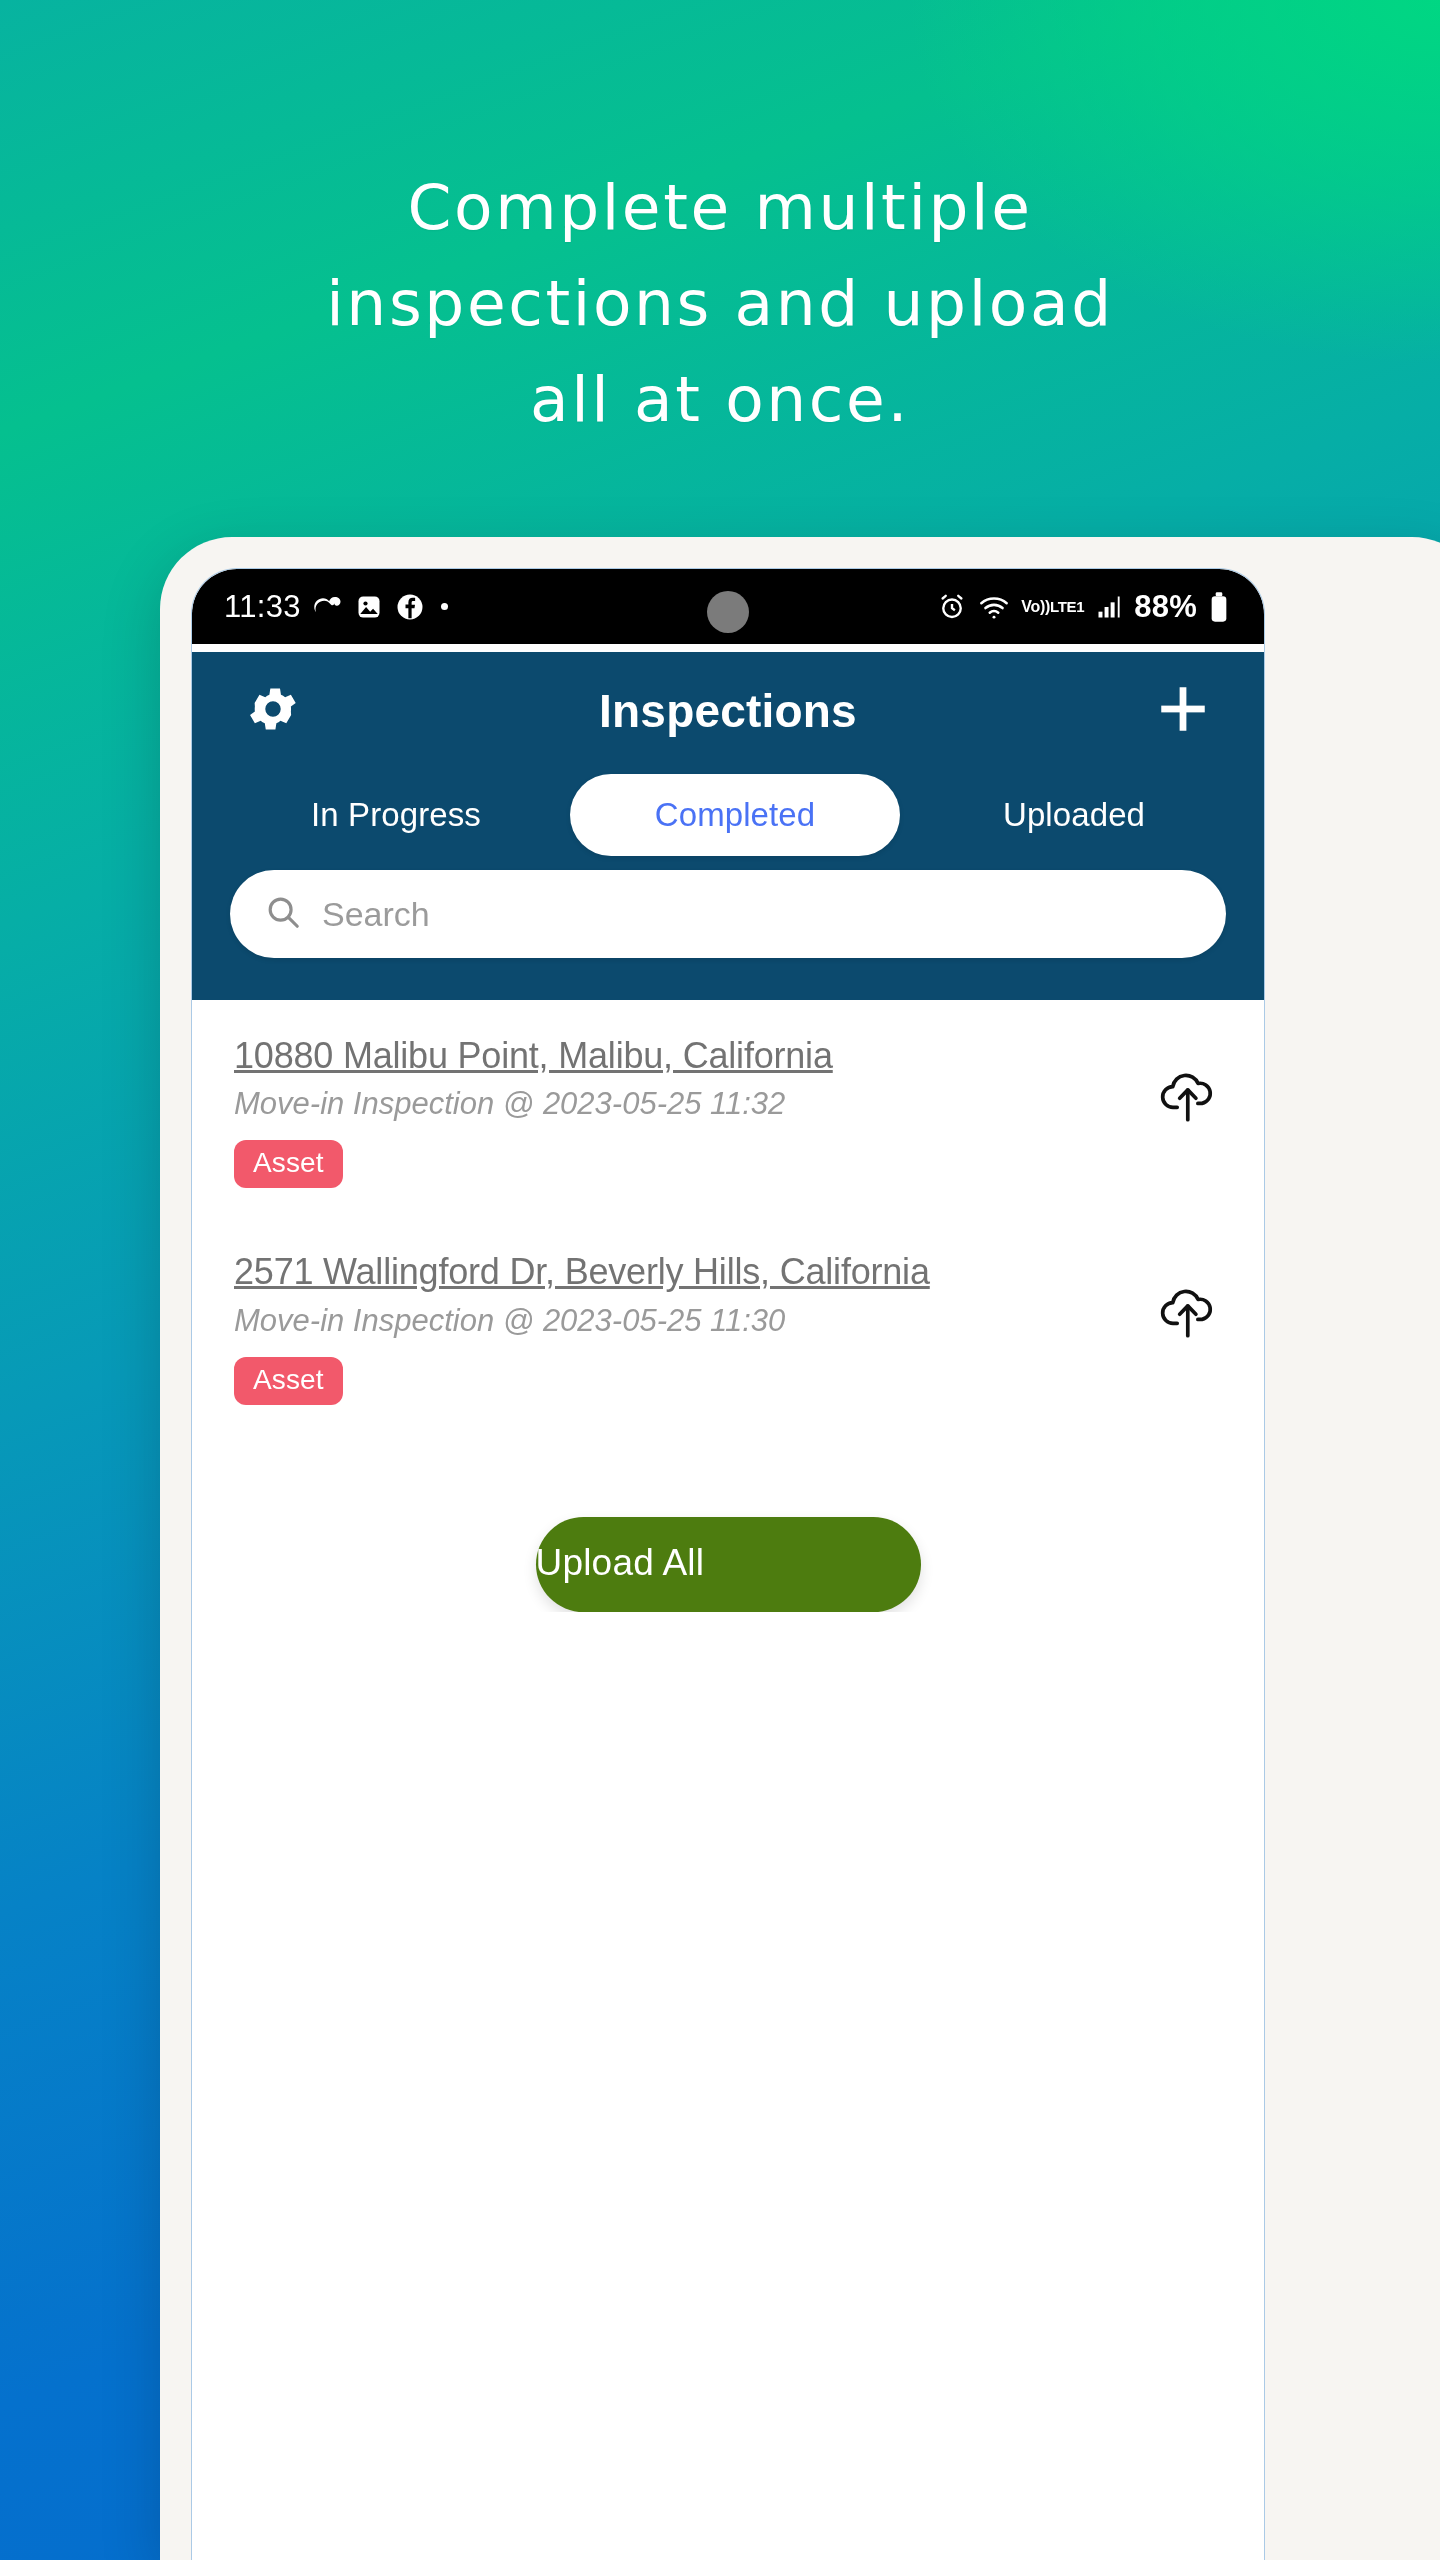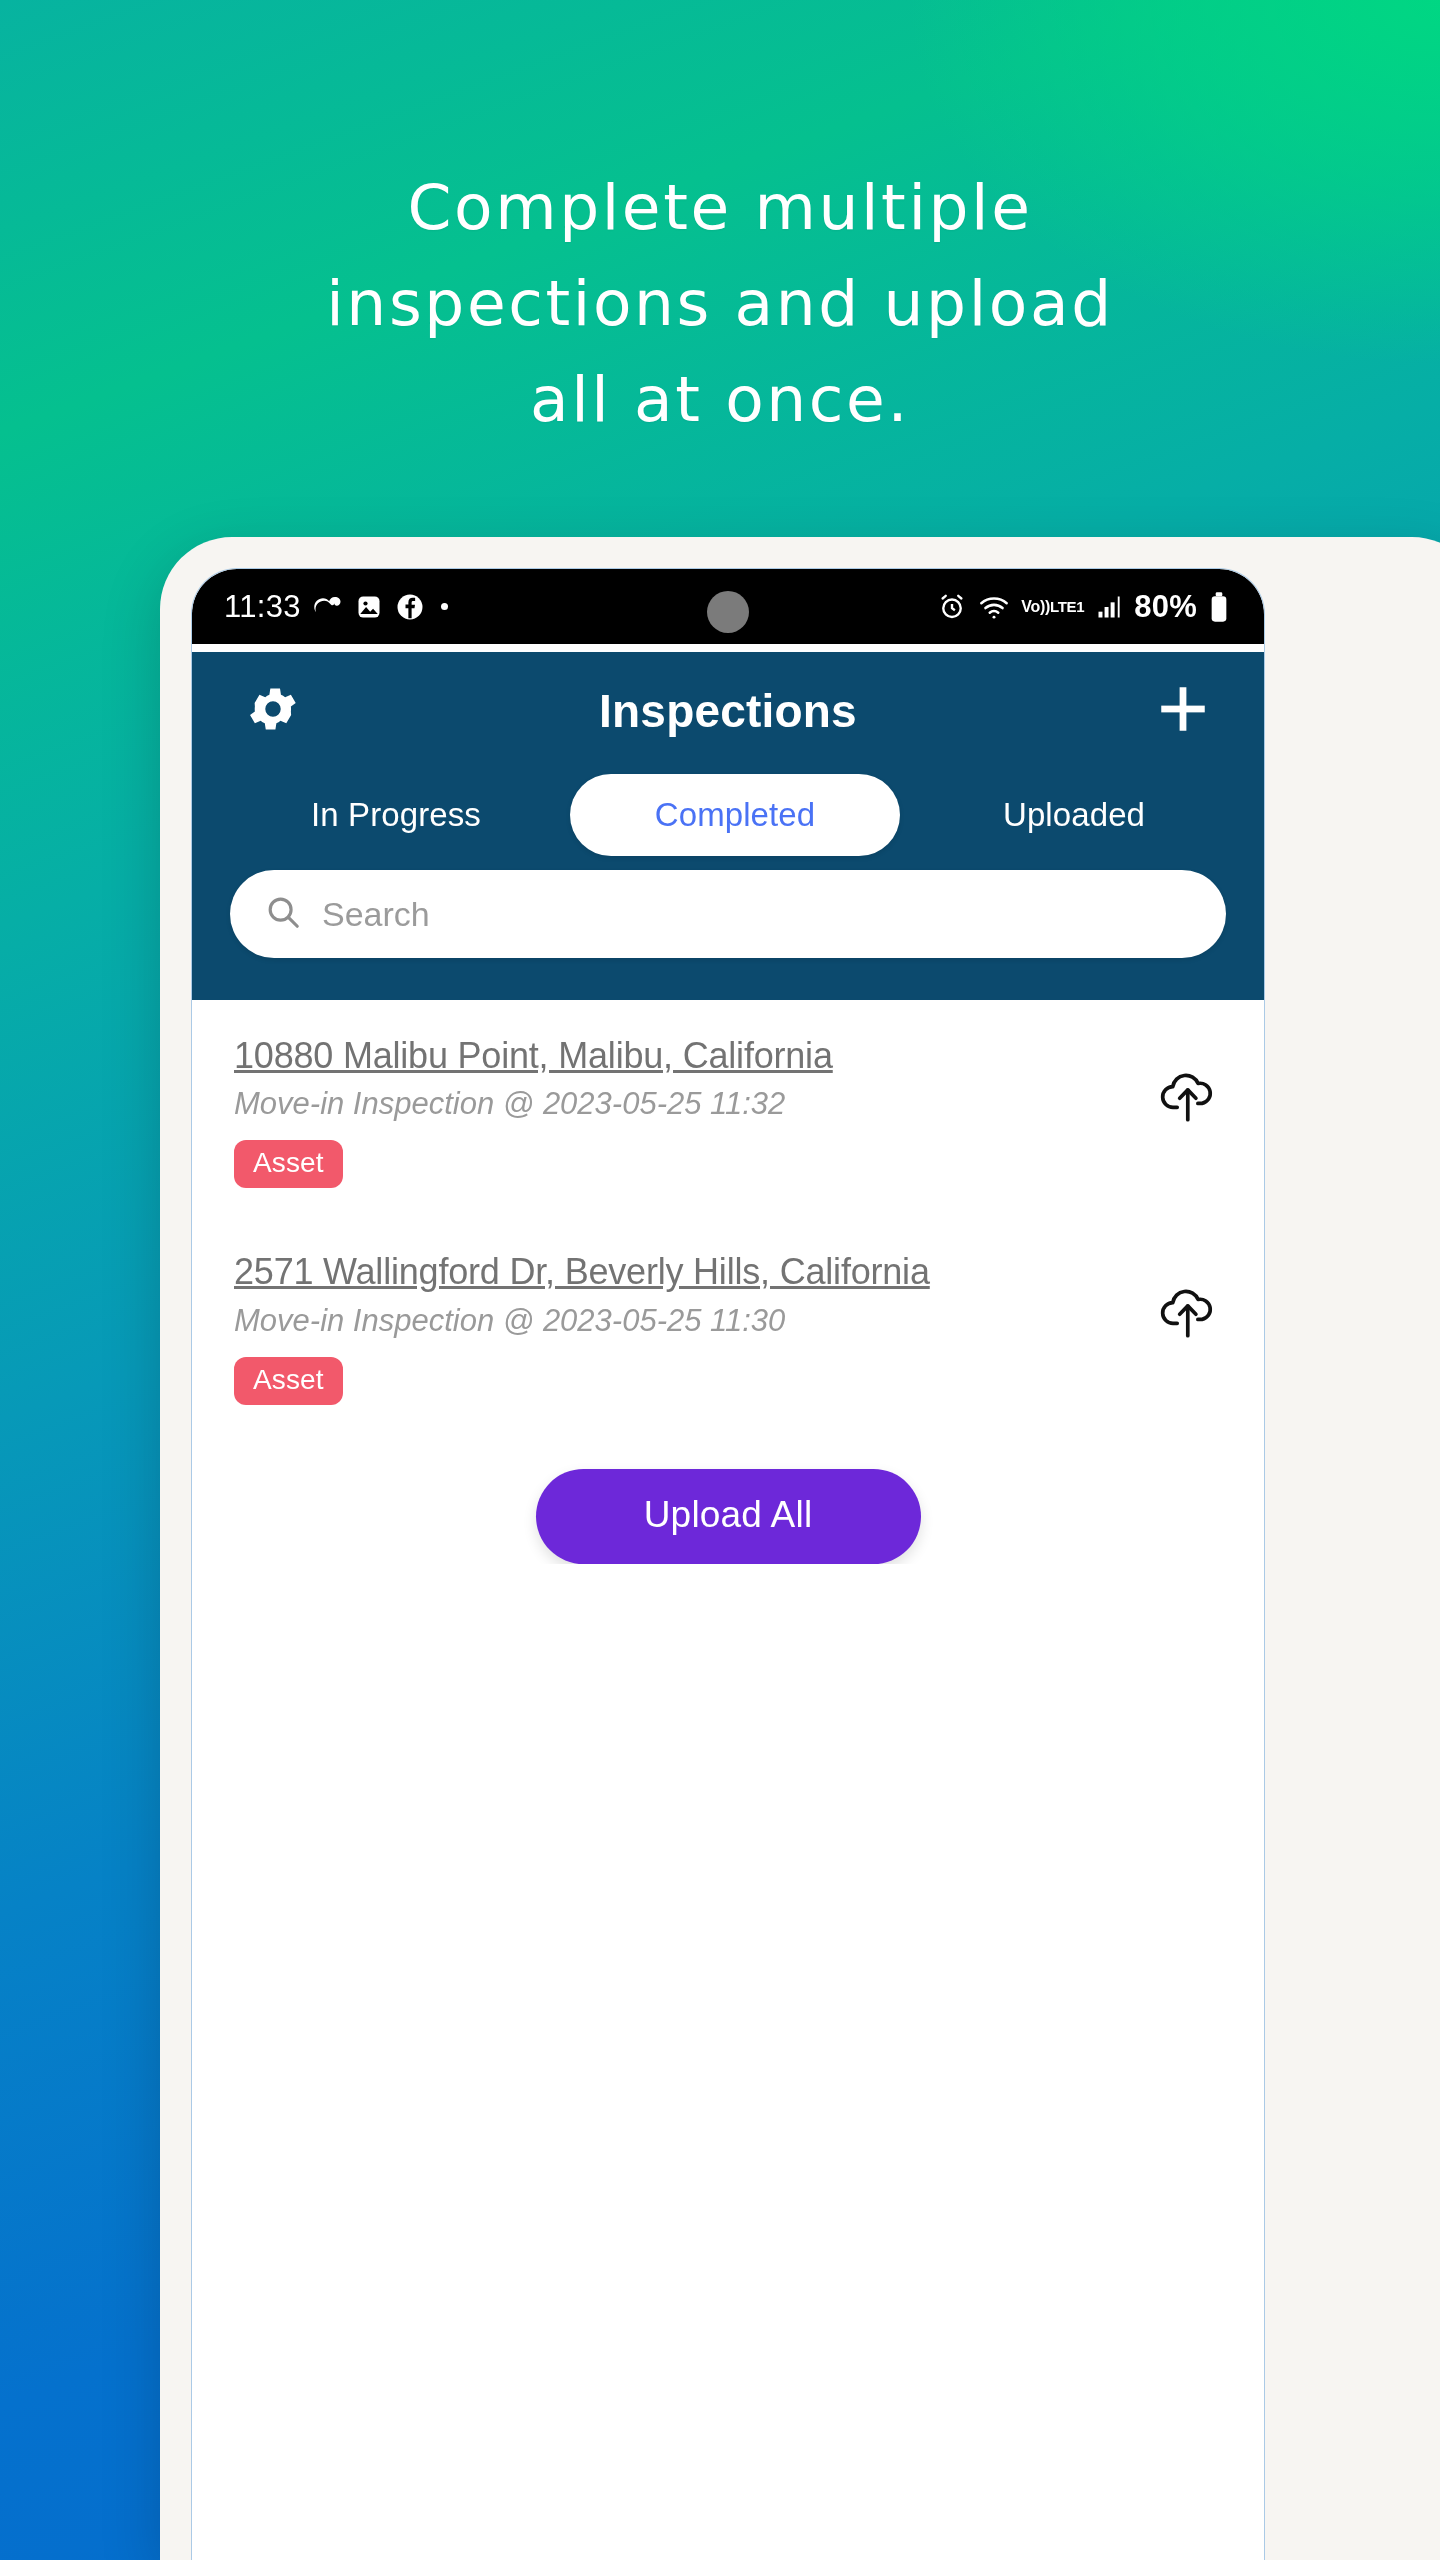--- a/index.html
+++ b/index.html
@@ -158,26 +158,27 @@
     display:inline-block; margin-top:18px;
     background:#f2596b; color:#ffffff;
     font-size:28px; padding:7px 19px 9px 19px;
     border-radius:12px; letter-spacing:0.1px;
   }
   .li-action { padding-top:34px; }
 
   
   .upload-wrap { display:flex; justify-content:center; padding:36px 0 0 0; background:#fff; }
   .upload-btn {
-    background:#6d28d9; color:#ffffff;
+    background:#4d7c0f; color:#ffffff;
     font-size:37px; font-weight:400;
-    padding:25px 0 28px 0; width:385px; text-align:center;
+    padding:25px 0 28px 0; width:385px; 
     border-radius:50px;
     box-shadow:0 6px 14px rgba(0,0,0,0.12);
     letter-spacing:0.2px;
+    margin-top:48px;
   }
   .filler { background:#ffffff; flex:1; }
   .screen-body { display:flex; flex-direction:column; height:100%; }
 </style>
 </head>
 <body>
 
 <div class="bg-bloom"></div>
 
 <div class="headline">
@@ -236,21 +237,21 @@
             <span class="v2">LTE1</span>
           </span>
           <span class="sb-icon">
             <svg width="28" height="28" viewBox="0 0 24 24">
               <rect x="3" y="16" width="3.4" height="5" fill="#ffffff"></rect>
               <rect x="8.2" y="12" width="3.4" height="9" fill="#ffffff"></rect>
               <rect x="13.4" y="8" width="3.4" height="13" fill="#ffffff"></rect>
               <rect x="19.5" y="3" width="1.6" height="18" fill="#ffffff"></rect>
             </svg>
           </span>
-          <span class="sb-batt">80%</span>
+          <span class="sb-batt">88%</span>
           <span class="sb-icon">
             <svg width="22" height="32" viewBox="0 0 14 24">
                 <rect x="4.5" y="1" width="5" height="3" rx="1" fill="#ffffff"></rect>
                 <rect x="1.5" y="4" width="11" height="19" rx="2.5" fill="#ffffff"></rect>
               </svg>
           </span>
         </div>
       </div>
 
       <div class="appbar">

